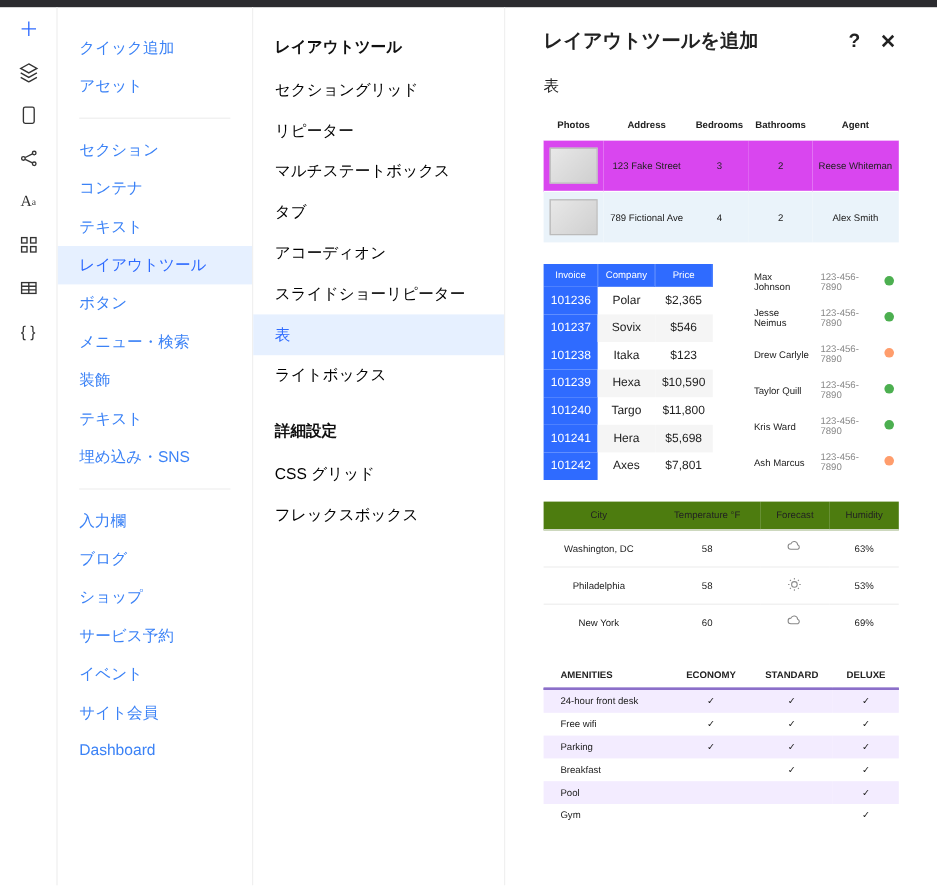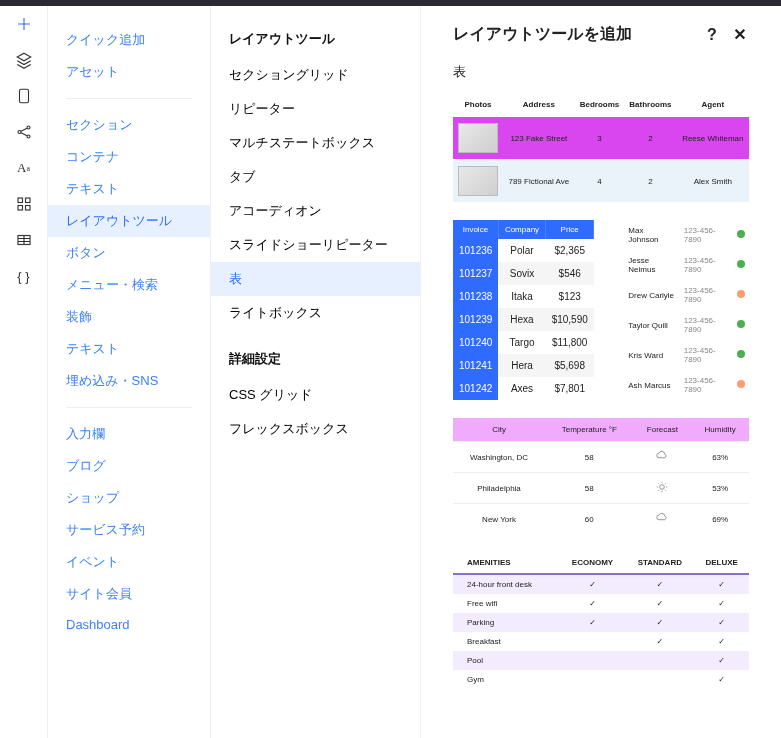--- a/index.html
+++ b/index.html
@@ -45,21 +45,21 @@
   .tbl2 tbody tr:nth-child(even) td:not(:first-child) { background: #f5f5f5; }
   .tbl3 { flex: 1; border-collapse: collapse; }
   .tbl3 td { padding: 6px 4px; font-size: 8px; }
   .tbl3 .name { text-align: left; padding-left: 10px; }
   .tbl3 .phone { color: #888; }
   .dot { width: 8px; height: 8px; border-radius: 50%; display: inline-block; }
   .dot.g { background: #4caf50; }
   .dot.o { background: #ff9d6c; }
 
   .tbl4 { width: 100%; border-collapse: collapse; }
-  .tbl4 th { background: #f0abfc; padding: 7px; font-size: 8px; font-weight: 500; }
+  .tbl4 th { background: #4d7c0f; padding: 7px; font-size: 8px; font-weight: 500; }
   .tbl4 td { padding: 7px; text-align: center; font-size: 8px; border-top: 1px solid #eee; }
   .wicon { width: 14px; height: 14px; margin: 0 auto; }
 
   .tbl5 { width: 100%; border-collapse: collapse; }
   .tbl5 th { padding: 6px; font-size: 8px; font-weight: 600; text-transform: uppercase; border-bottom: 2px solid #8b6fc9; text-align: center;}
   .tbl5 td { padding: 5px 8px; font-size: 8px; text-align: center; }
   .tbl5 td:first-child { text-align: left; padding-left: 14px; }
   .tbl5 tbody tr:nth-child(odd) td { background: #f3ecff; }
   .check::before { content: "✓"; }
 

